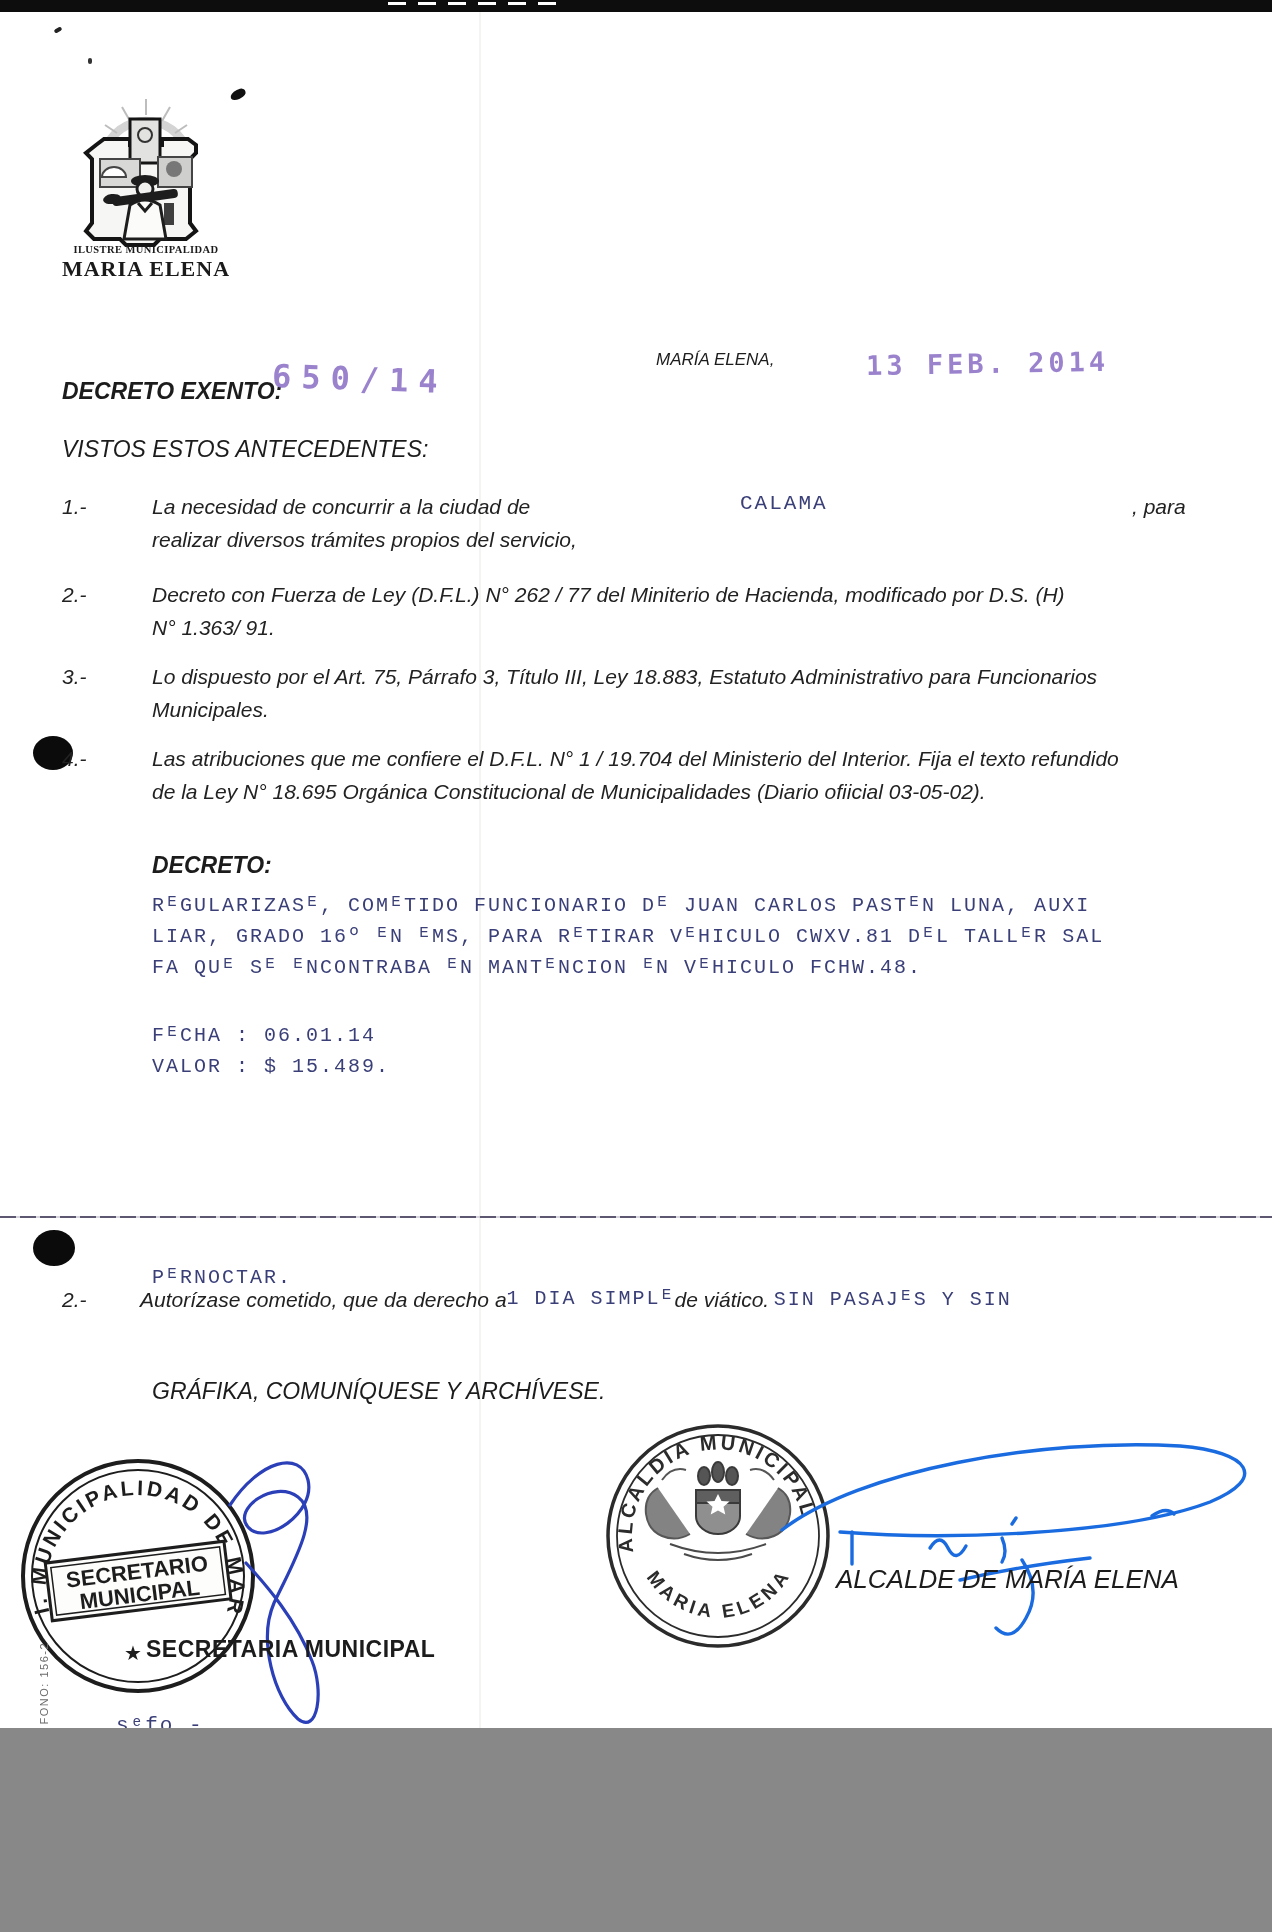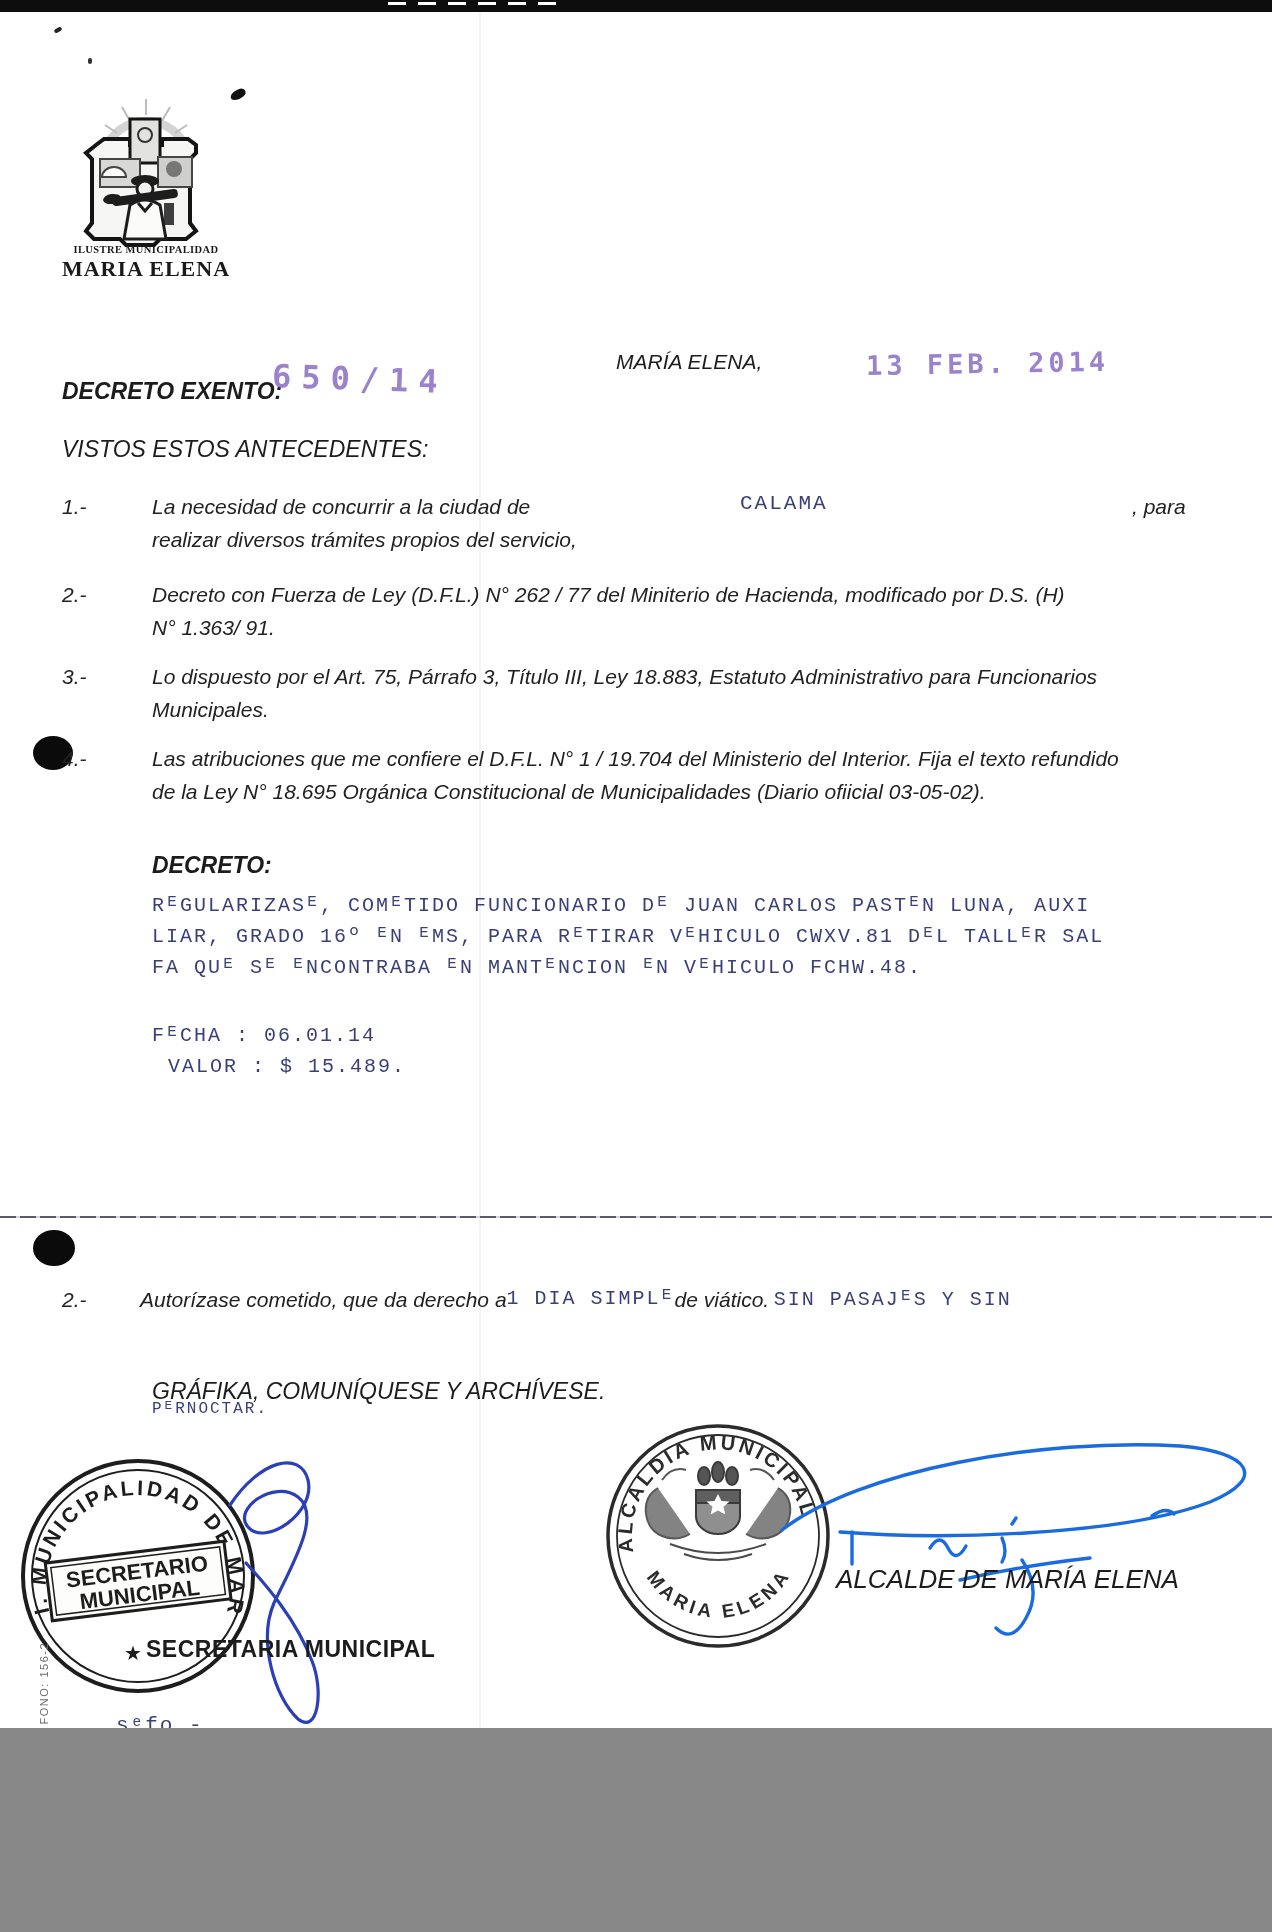--- a/index.html
+++ b/index.html
@@ -73,21 +73,21 @@
       <rect x="40" y="108" width="66" height="9" rx="4" fill="#1d1d1d" transform="rotate(-8 73 112)"></rect>
       <ellipse cx="40" cy="114" rx="9" ry="5" fill="#1d1d1d" transform="rotate(-8 40 114)"></ellipse>
       <path d="M58 120 q15 -10 30 0 l6 34 h-42 z" fill="#fbfbf9" stroke="#1d1d1d" stroke-width="3"></path>
       <path d="M66 118 l7 8 7 -8" fill="none" stroke="#1d1d1d" stroke-width="3"></path>
       <rect x="92" y="118" width="10" height="22" fill="#1d1d1d" opacity=".85"></rect>
     </g>
   </svg>
   <div class="abs caption-serif" style="left:66px;top:244px;width:160px;text-align:center;font-size:10.5px;letter-spacing:.4px;">ILUSTRE MUNICIPALIDAD</div>
   <div class="abs caption-serif" style="left:56px;top:256px;width:180px;text-align:center;font-size:22px;letter-spacing:1px;">MARIA ELENA</div>
 
-  <div class="abs it" style="left:616px;top:350px;font-size:21px;">MARÍA ELENA,</div>
+  <div class="abs it" style="left:656px;top:350px;font-size:17px;">MARÍA ELENA,</div>
   <div class="abs stamp-purple" style="left:866px;top:348px;font-size:27px;letter-spacing:4px;transform:rotate(-1deg);">13 FEB. 2014</div>
 
   <div class="abs it bold" style="left:62px;top:378px;font-size:23px;">DECRETO EXENTO:</div>
   <div class="abs stamp-purple" style="left:272px;top:360px;font-size:32px;letter-spacing:10px;transform:rotate(2deg);">650/14</div>
 
   <div class="abs it" style="left:62px;top:436px;font-size:23px;">VISTOS ESTOS ANTECEDENTES:</div>
 
   <div class="abs body-text" style="left:62px;top:490px;">1.-</div>
   <div class="abs body-text" style="left:152px;top:490px;">La necesidad de concurrir a la ciudad de</div>
   <div class="abs typed" style="left:692px;top:492px;font-size:21px;letter-spacing:2px;margin-left:48px;">CALAMA</div>
@@ -106,31 +106,31 @@
   <div class="abs body-text" style="left:62px;top:742px;">4.-</div>
   <div class="abs body-text prewrap" style="left:152px;top:742px;width:1080px;">Las atribuciones que me confiere el D.F.L. N° 1 / 19.704 del Ministerio del Interior. Fija el texto refundido
 de la Ley N° 18.695 Orgánica Constitucional de Municipalidades  (Diario ofiicial 03-05-02).</div>
 
   <div class="abs it bold" style="left:152px;top:852px;font-size:23px;">DECRETO:</div>
   <div class="abs typed typed-block" style="left:152px;top:890px;">RᴱGULARIZASᴱ, COMᴱTIDO FUNCIONARIO Dᴱ JUAN CARLOS PASTᴱN LUNA, AUXI</div>
   <div class="abs typed typed-block" style="left:152px;top:921px;">LIAR, GRADO 16º ᴱN ᴱMS, PARA RᴱTIRAR VᴱHICULO CWXV.81 DᴱL TALLᴱR SAL</div>
   <div class="abs typed typed-block" style="left:152px;top:952px;">FA QUᴱ Sᴱ ᴱNCONTRABA ᴱN MANTᴱNCION ᴱN VᴱHICULO FCHW.48.</div>
 
   <div class="abs typed typed-block" style="left:152px;top:1020px;">FᴱCHA : 06.01.14</div>
-  <div class="abs typed typed-block" style="left:168px;top:1051px;">VALOR : $ 15.489.</div>
+  <div class="abs typed typed-block" style="left:152px;top:1051px;">VALOR : $ 15.489.</div>
 
   <div class="abs divider" style="left:0;top:1216px;width:1272px;"></div>
   <div class="abs dot" style="left:33px;top:1230px;width:42px;height:36px;"></div>
 
   <div class="abs body-text" style="left:62px;top:1283px;">2.-</div>
   <div class="abs" style="left:140px;top:1283px;width:1090px;white-space:nowrap;">
     <span class="body-text">Autorízase cometido, que da derecho a</span><span class="typed" style="font-size:20px;letter-spacing:2px;position:relative;top:-3px;">1 DIA SIMPLᴱ</span><span class="body-text">de viático.</span>
     <span class="typed" style="font-size:20px;letter-spacing:2px;position:relative;top:-2px;">SIN PASAJᴱS Y SIN</span>
   </div>
-  <div class="abs typed" style="left:152px;top:1400px;font-size:16px;letter-spacing:2px;">PᴱRNOCTAR.</div>
+  <div class="abs typed" style="left:152px;top:1266px;font-size:20px;letter-spacing:2px;">PᴱRNOCTAR.</div>
   <div class="abs it" style="left:152px;top:1378px;font-size:23px;">GRÁFIKA, COMUNÍQUESE Y ARCHÍVESE.</div>
 
   <svg class="abs" style="left:14px;top:1452px;" width="248" height="248" viewBox="0 0 248 248">
     <circle cx="124" cy="124" r="115" fill="none" stroke="#1d1d1d" stroke-width="4"></circle>
     <circle cx="124" cy="124" r="106" fill="none" stroke="#1d1d1d" stroke-width="2"></circle>
     <defs>
       <path id="lring" d="M 36 162 A 92 92 0 1 1 212 162"></path>
     </defs>
     <text font-family="Liberation Sans, sans-serif" font-size="21" font-weight="bold" fill="#1d1d1d" letter-spacing="3">
       <textPath href="#lring" startOffset="2">I. MUNICIPALIDAD DE MARIA ELENA</textPath>

